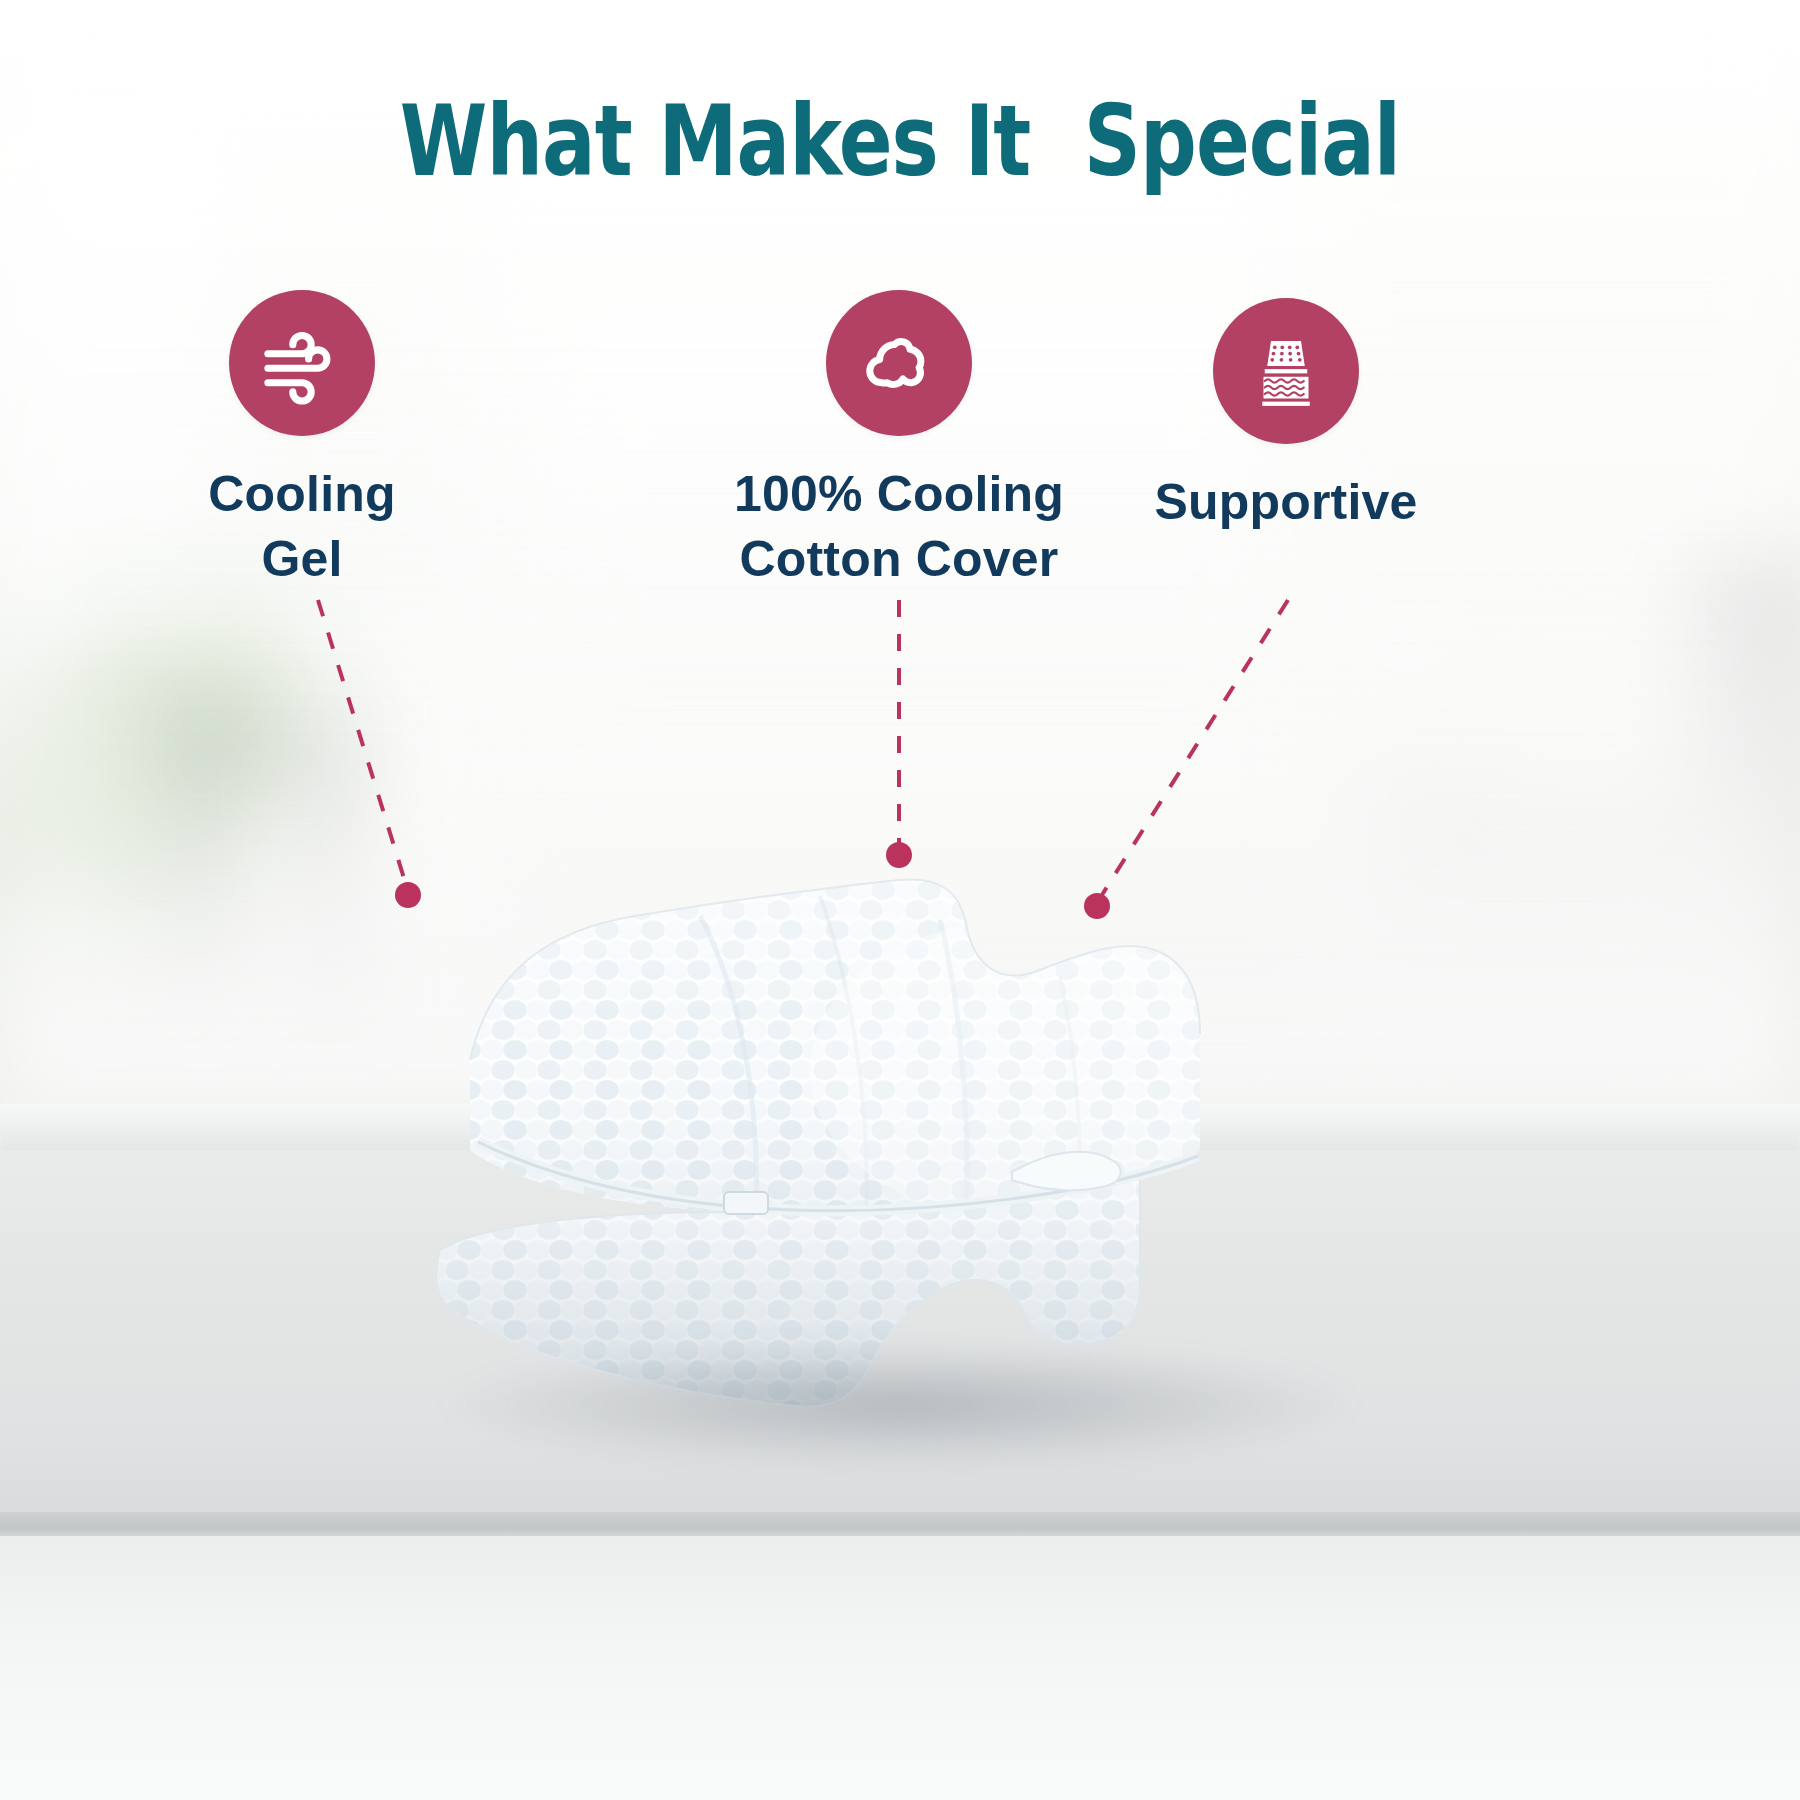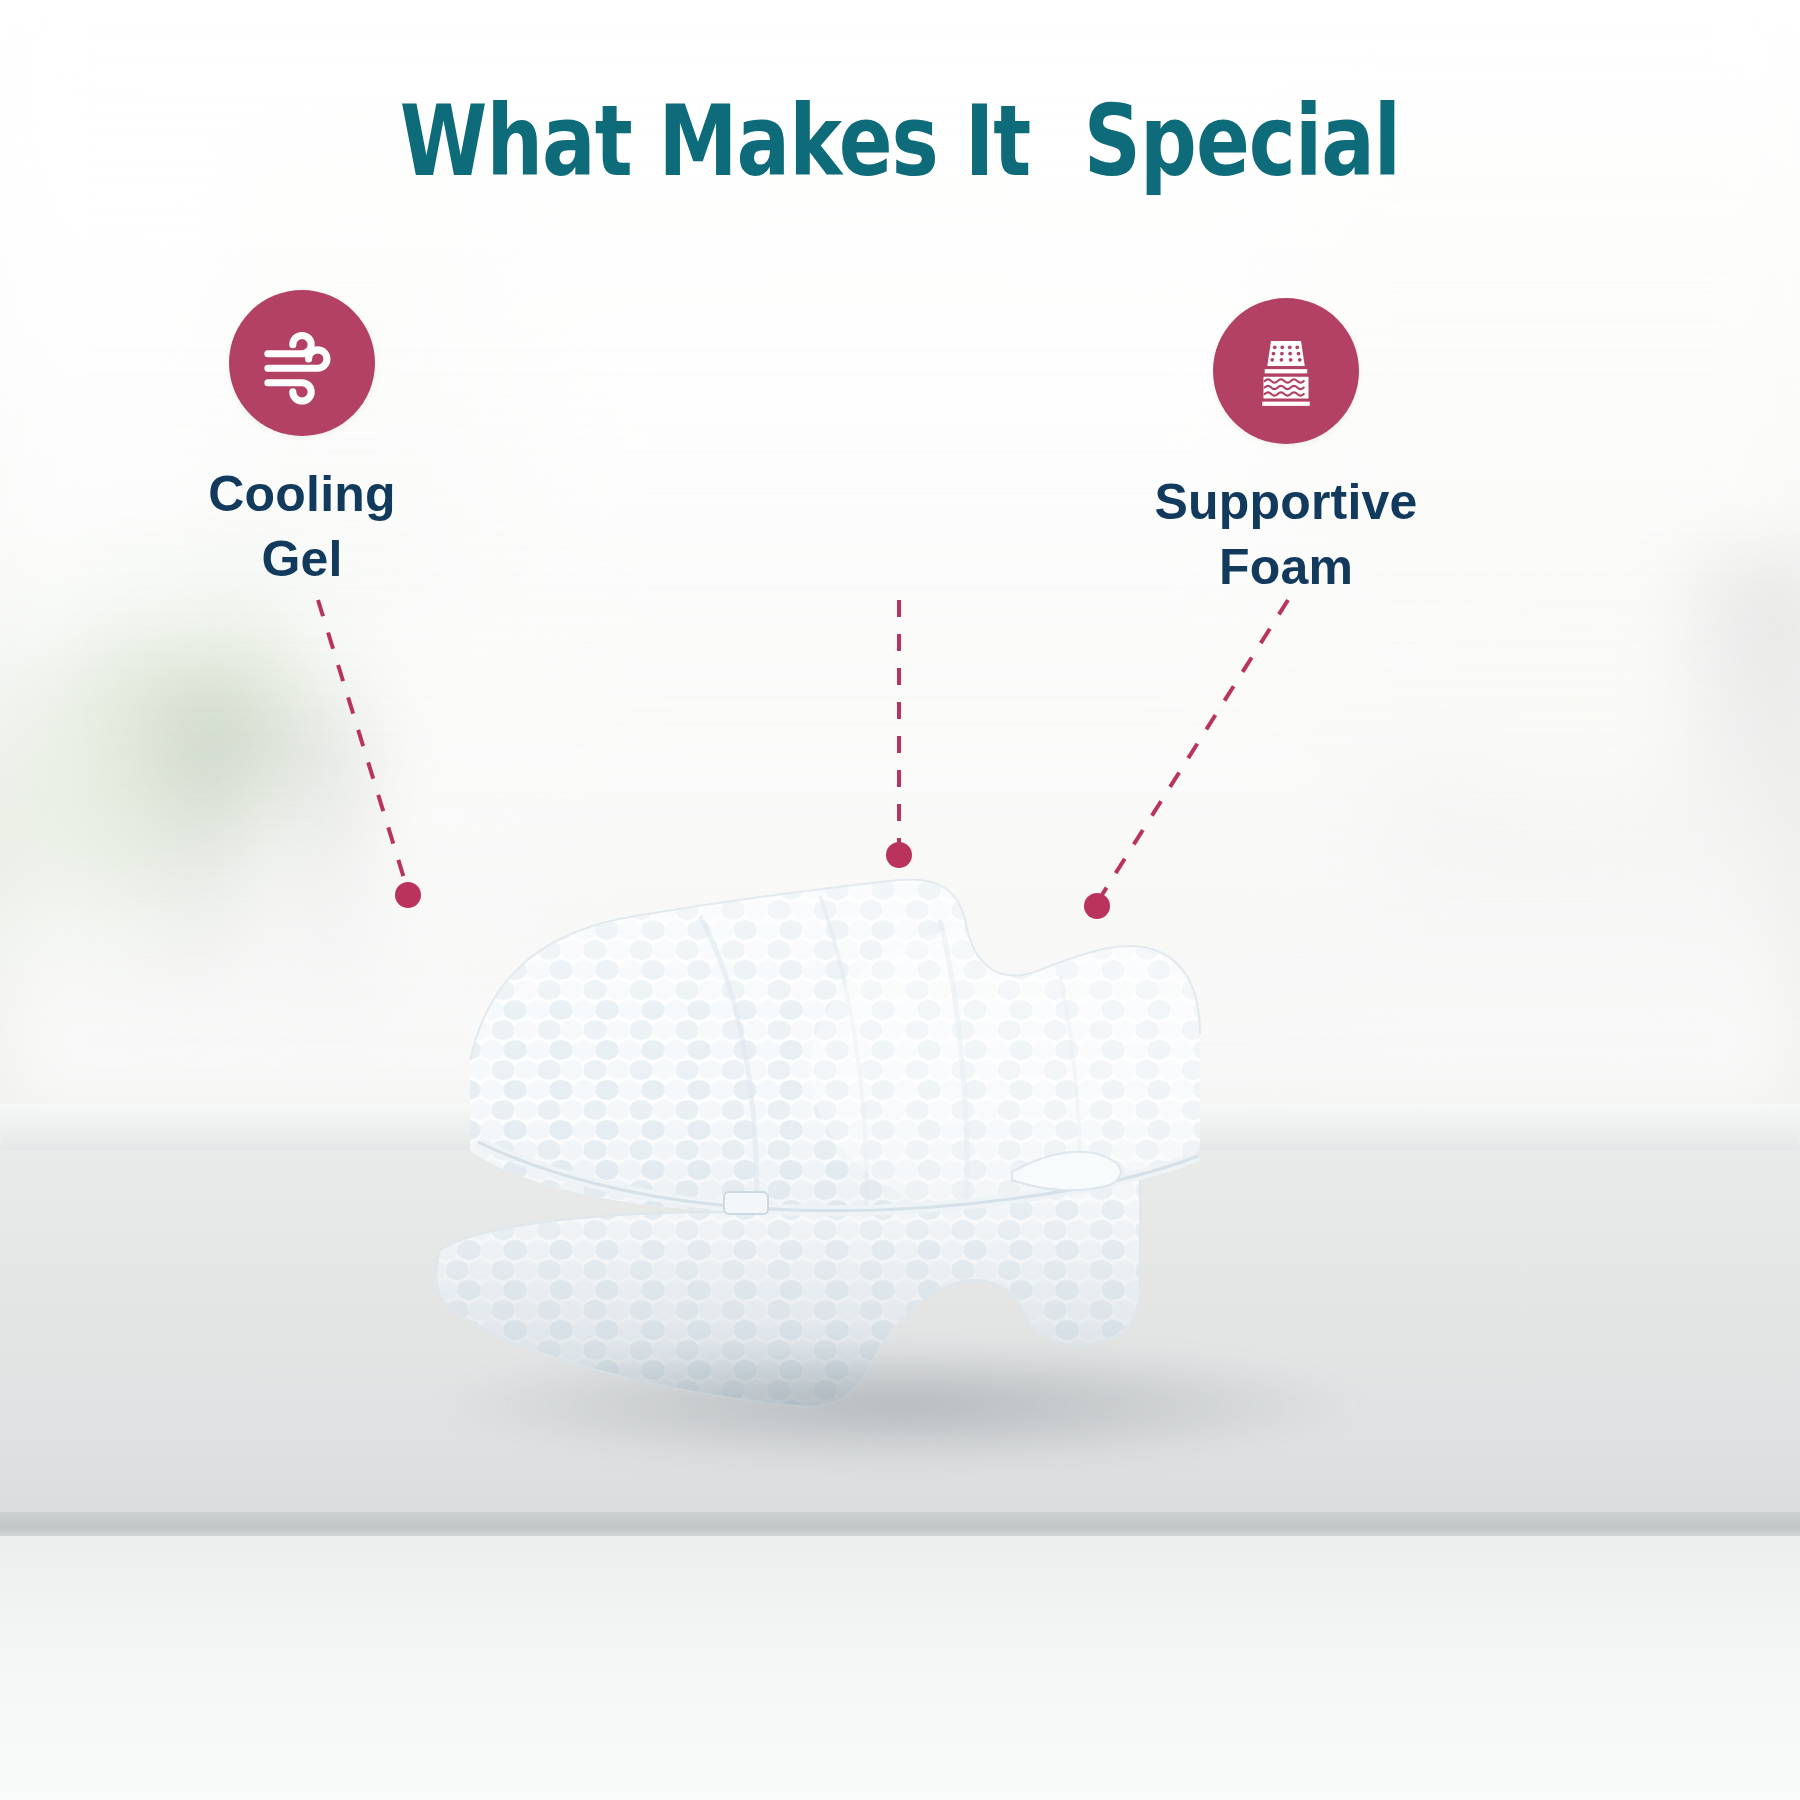--- a/index.html
+++ b/index.html
@@ -237,20 +237,36 @@
           <path d="M6 47h26a7 7 0 1 1-7 7"></path>
         </svg>
       </span>
     </div>
     <div class="flabel" style="color:#113a5c;">
       <div>Cooling</div>
       <div>Gel</div>
     </div>
   </div>
 
+  <div class="feature" style="left:709px;top:290px;">
+    <div class="circle" style="background:#b24164;">
+      <span>
+        <svg width="86" height="86" viewBox="0 0 64 64" fill="none" stroke="#ffffff" stroke-width="5.2" stroke-linejoin="round">
+          <path d="M18.5 46.5a8.6 8.6 0 0 1-.9-17.1 11.4 11.4 0 0 1 11.1-11.1
+                   6.5 6.5 0 0 1 11.4 3.4 9.2 9.2 0 0 1 8.2 9.1
+                   8.6 8.6 0 0 1-1.4 4.7 7.3 7.3 0 0 1-4.9 11 7.8 7.8 0 0 1-7.1-2.6
+                   8.3 8.3 0 0 1-11.6 2.8 8.2 8.2 0 0 1-4.8-.2z"></path>
+        </svg>
+      </span>
+    </div>
+    <div class="flabel" style="color:#113a5c;">
+      <div>100% Cooling</div>
+      <div>Cotton Cover</div>
+    </div>
+  </div>
 
   <div class="feature" style="left:1096px;top:298px;">
     <div class="circle" style="background:#b24164;">
       <span>
         <svg width="80" height="80" viewBox="0 0 64 64">
 
           <path d="M20 8 H44 L47 28 H17 Z" fill="#ffffff"></path>
           <g fill="#b24164">
             <circle cx="23" cy="13" r="1.5"></circle>
               <circle cx="29" cy="13" r="1.5"></circle>
@@ -277,17 +293,16 @@
             <path d="M15 50.4 q2.6 -2.6 5.2 0 q2.6 2.6 5.2 0 q2.6 -2.6 5.2 0
                      q2.6 2.6 5.2 0 q2.6 -2.6 5.2 0 q2.6 2.6 5.2 0"></path>
           </g>
 
           <rect x="13" y="56.5" width="38" height="3.4" fill="#ffffff"></rect>
         </svg>
       </span>
     </div>
     <div class="flabel" style="color:#113a5c;">
       <div>Supportive</div>
-      <div>Foam</div>
     </div>
   </div>
 
 </div>
 
 </body></html>

